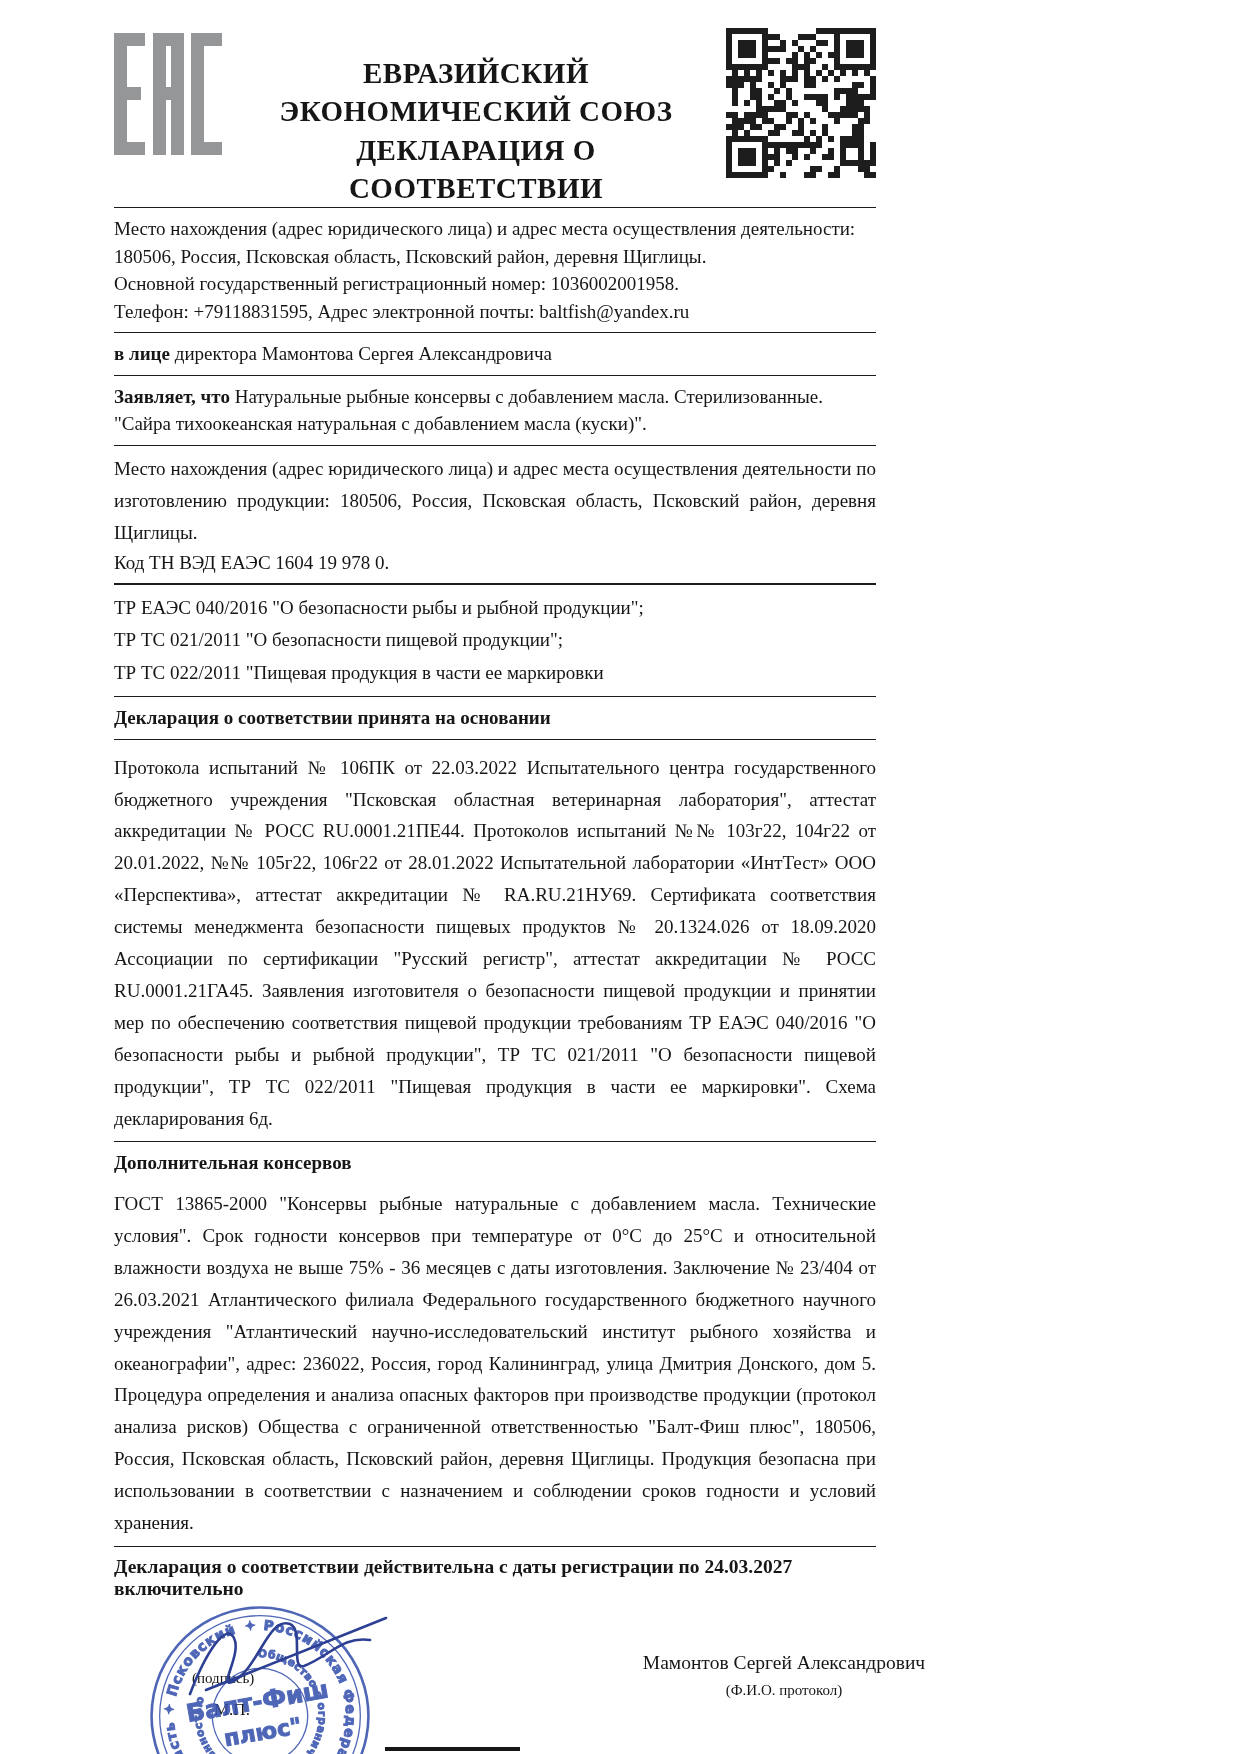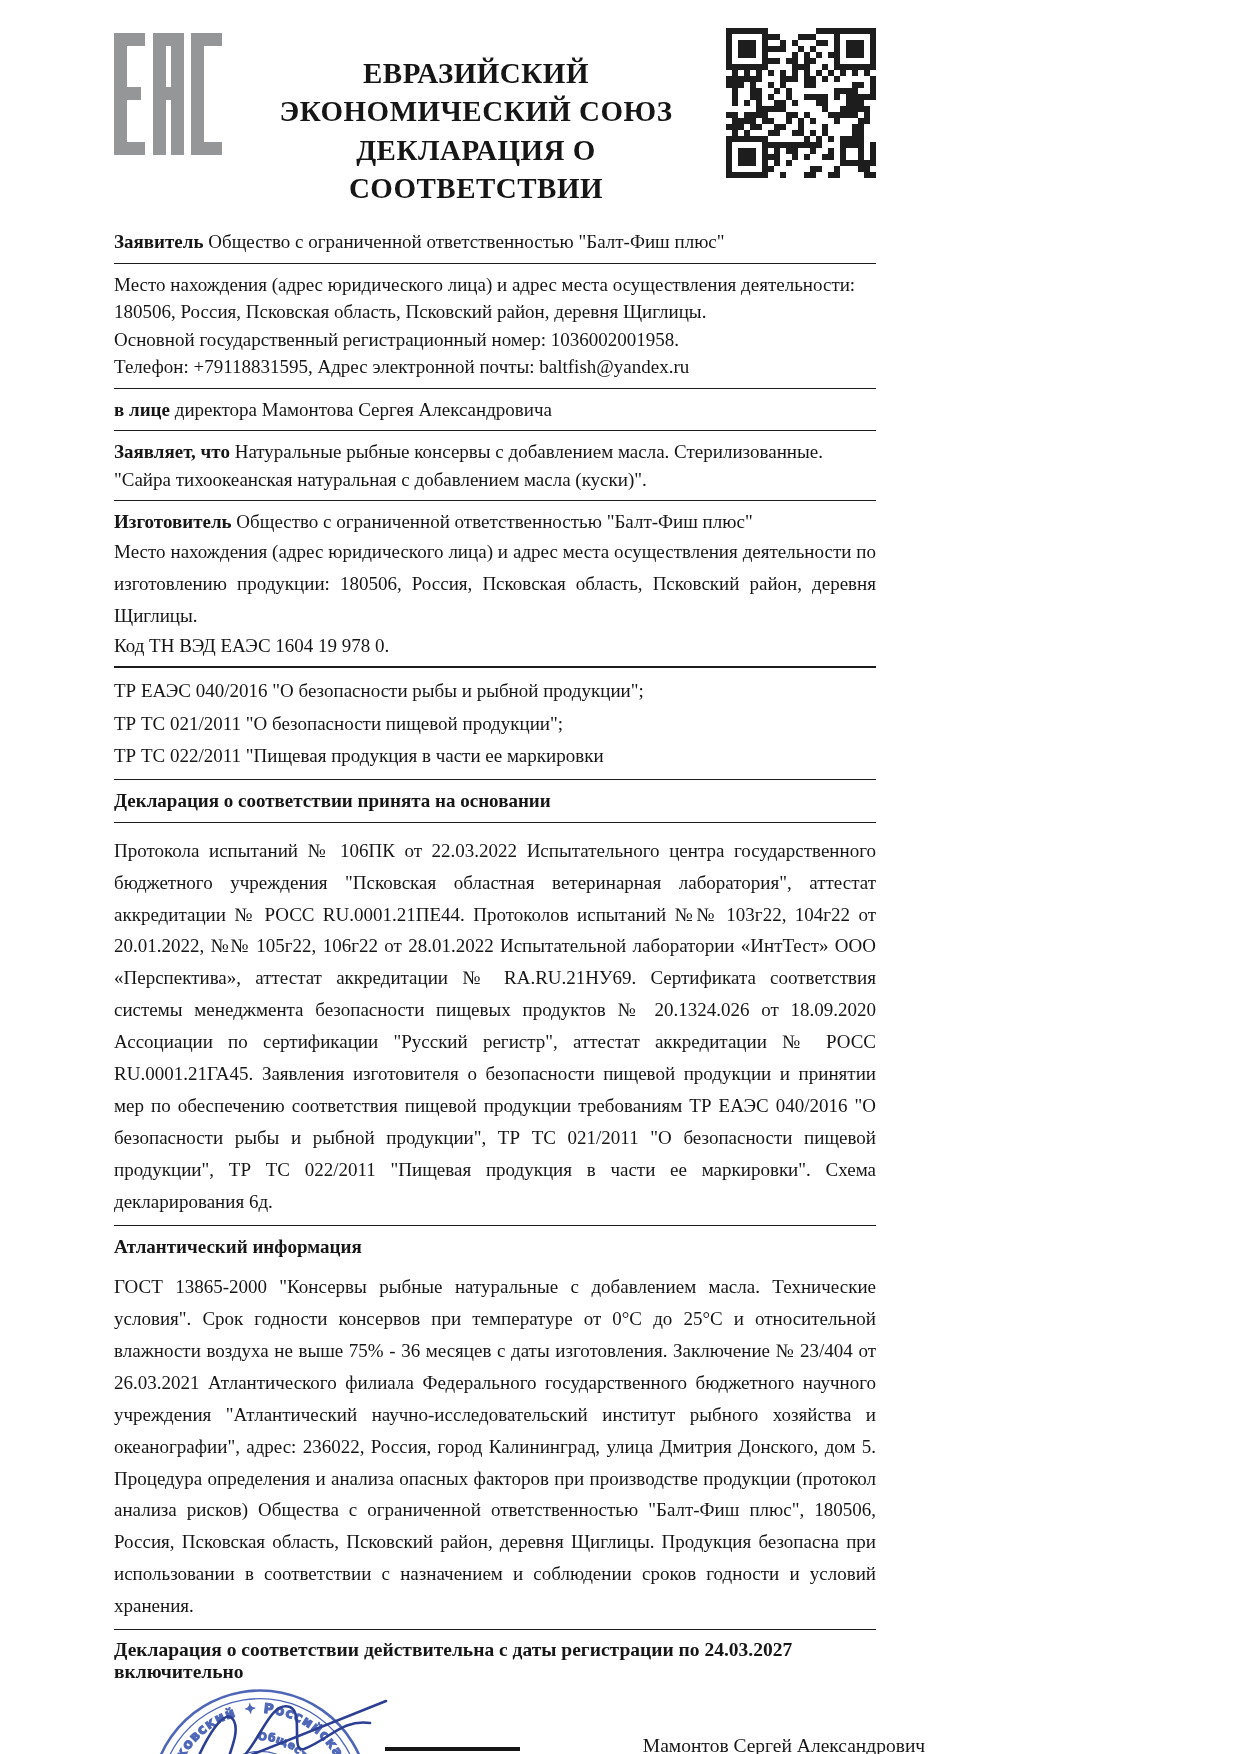--- a/index.html
+++ b/index.html
@@ -394,23 +394,20 @@
           <div class="qm" style="left: 54px; top: 144px;"></div>
           <div class="qm" style="left: 78px; top: 144px;"></div>
           <div class="qm" style="left: 84px; top: 144px;"></div>
           <div class="qm" style="left: 102px; top: 144px;"></div>
           <div class="qm" style="left: 108px; top: 144px;"></div>
           <div class="qm" style="left: 138px; top: 144px;"></div>
           <div class="qm" style="left: 144px; top: 144px;"></div>
         </div>
     </div>
 
-    <div class="sec" style="margin-top:14px">
-      <p><span class="lbl">Заявитель</span> <span>Общество с ограниченной ответственностью "Балт-Фиш плюс"</span></p>
-    </div>
     <hr class="rule">
 
     <div class="sec">
       <div class="ln">Место нахождения (адрес юридического лица) и адрес места осуществления деятельности:</div>
       <div class="ln">180506, Россия, Псковская область, Псковский район, деревня Щиглицы.</div>
       <div class="ln">Основной государственный регистрационный номер: 1036002001958.</div>
       <div class="ln">Телефон: +79118831595, Адрес электронной почты: baltfish@yandex.ru</div>
     </div>
     <hr class="rule">
 
@@ -419,21 +416,20 @@
     </div>
     <hr class="rule">
 
     <div class="sec">
       <p><span class="lbl">Заявляет, что</span> <span>Натуральные рыбные консервы с добавлением масла. Стерилизованные.</span></p>
       <p>"Сайра тихоокеанская натуральная с добавлением масла (куски)".</p>
     </div>
     <hr class="rule">
 
     <div class="sec">
-      <p><span class="lbl">Изготовитель</span> <span>Общество с ограниченной ответственностью "Балт-Фиш плюс"</span></p>
       <p class="just">Место нахождения (адрес юридического лица) и адрес места осуществления деятельности по изготовлению продукции: 180506, Россия, Псковская область, Псковский район, деревня Щиглицы.</p>
       <p>Код ТН ВЭД ЕАЭС 1604 19 978 0.</p>
     </div>
     <hr class="rule">
 
     <hr class="rule">
 
     <div class="sec items">
       <div class="ln">ТР ЕАЭС 040/2016 "О безопасности рыбы и рыбной продукции";</div>
       <div class="ln">ТР ТС 021/2011 "О безопасности пищевой продукции";</div>
@@ -444,21 +440,21 @@
     <div class="sec">
       <p class="bold-head">Декларация о соответствии принята на основании</p>
     </div>
     <hr class="rule">
     <div class="sec" style="padding-top:12px">
       <p class="just">Протокола испытаний № 106ПК от 22.03.2022 Испытательного центра государственного бюджетного учреждения "Псковская областная ветеринарная лаборатория", аттестат аккредитации № РОСС RU.0001.21ПЕ44. Протоколов испытаний №№ 103г22, 104г22 от 20.01.2022, №№ 105г22, 106г22 от 28.01.2022 Испытательной лаборатории «ИнтТест» ООО «Перспектива», аттестат аккредитации № RA.RU.21НУ69. Сертификата соответствия системы менеджмента безопасности пищевых продуктов № 20.1324.026 от 18.09.2020 Ассоциации по сертификации "Русский регистр", аттестат аккредитации № РОСС RU.0001.21ГА45. Заявления изготовителя о безопасности пищевой продукции и принятии мер по обеспечению соответствия пищевой продукции требованиям ТР ЕАЭС 040/2016 "О безопасности рыбы и рыбной продукции", ТР ТС 021/2011 "О безопасности пищевой продукции", ТР ТС 022/2011 "Пищевая продукция в части ее маркировки". Схема декларирования 6д.</p>
     </div>
     <hr class="rule">
 
     <div class="sec">
-      <p class="bold-head">Атлантический информация</p>
+      <p class="bold-head">Дополнительная консервов</p>
     </div>
     <div class="sec" style="padding-top:4px">
       <p class="just">ГОСТ 13865-2000 "Консервы рыбные натуральные с добавлением масла. Технические условия". Срок годности консервов при температуре от 0°С до 25°С и относительной влажности воздуха не выше 75% - 36 месяцев с даты изготовления. Заключение № 23/404 от 26.03.2021 Атлантического филиала Федерального государственного бюджетного научного учреждения "Атлантический научно-исследовательский институт рыбного хозяйства и океанографии", адрес: 236022, Россия, город Калининград, улица Дмитрия Донского, дом 5. Процедура определения и анализа опасных факторов при производстве продукции (протокол анализа рисков) Общества с ограниченной ответственностью "Балт-Фиш плюс", 180506, Россия, Псковская область, Псковский район, деревня Щиглицы. Продукция безопасна при использовании в соответствии с назначением и соблюдении сроков годности и условий хранения.</p>
     </div>
     <hr class="rule">
 
     <p class="validity">Декларация о соответствии  действительна с даты регистрации по 24.03.2027 включительно</p>
 
     <div class="sig-area">
       <div class="stamp-wrap">

